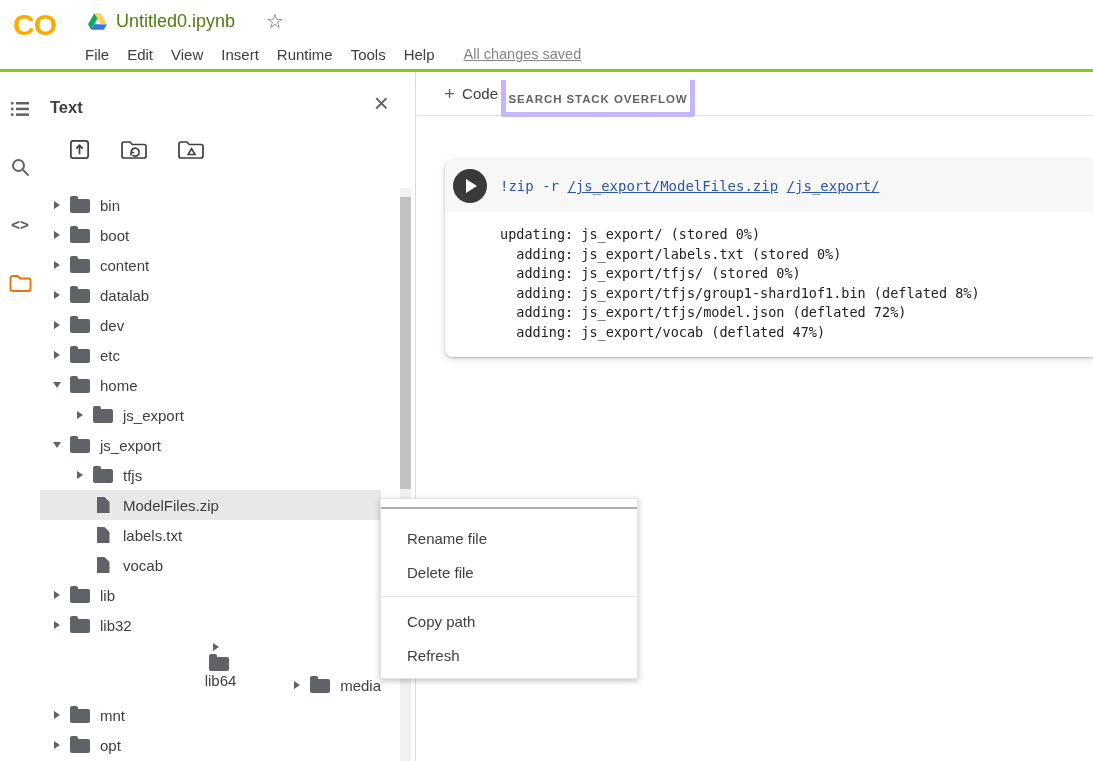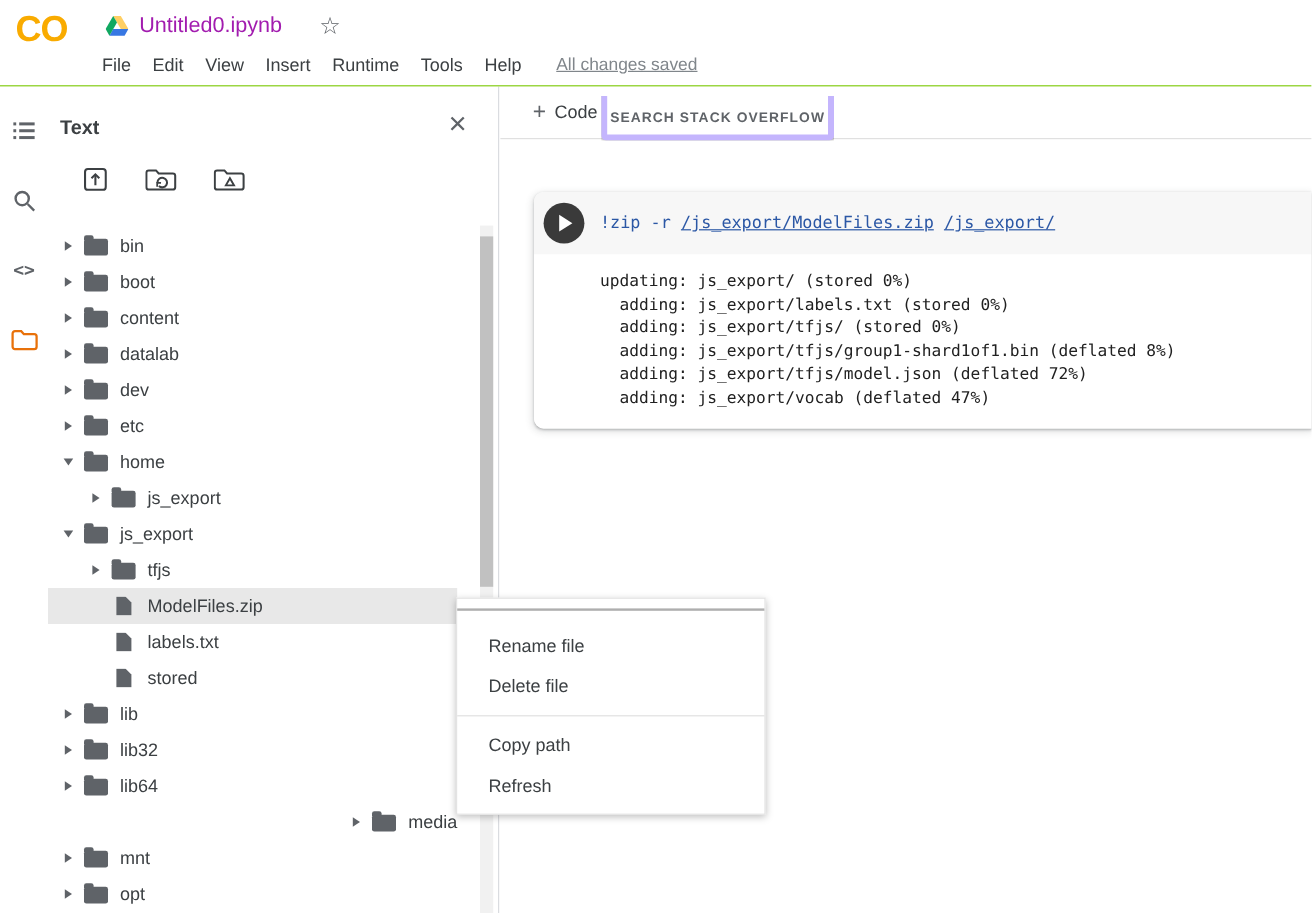--- a/index.html
+++ b/index.html
@@ -1,24 +1,24 @@
 <!DOCTYPE html>
 <html><head>
 <meta charset="utf-8">
 <style>
   * { margin:0; padding:0; box-sizing:border-box; }
   html,body { width:1093px; height:761px; overflow:hidden; }
   body { font-family:"Liberation Sans", sans-serif; background:#fff; color:#3c4043; position:relative; }
 
   
-  .header { position:absolute; top:0; left:0; width:1093px; height:72px; background:#fff; border-bottom:1px solid #84cc16; z-index:3; }
+  .header { position:absolute; top:0; left:0; width:1093px; height:72px; background:#fff; border-bottom:3px solid #84cc16; z-index:3; }
   .logo { position:absolute; left:13px; top:8px; font-size:30px; font-weight:800; color:#f9ab00; letter-spacing:-1px; cursor:pointer; }
   .title-row { position:absolute; left:88px; top:7px; height:28px; display:flex; align-items:center; gap:9px; }
   .drive-ic { display:inline-flex; }
-  .nb-title { font-size:18px; color:#a21caf; cursor:text; }
+  .nb-title { font-size:18px; color:#4d7c0f; cursor:text; }
   .star { font-size:20px; color:#5f6368; margin-left:22px; cursor:pointer; }
   .menubar { position:absolute; left:76px; top:41px; height:26px; display:flex; align-items:center; }
   .menu-items { display:flex; align-items:center; }
   .menu-btn { padding:3px 9px; font-size:15px; color:#3c4043; cursor:pointer; }
   .save-status { margin-left:20px; font-size:14.5px; color:#80868b; text-decoration:underline; cursor:pointer; }
 
   
   .rail { position:absolute; top:72px; left:0; width:40px; bottom:0; background:#fff; padding-top:8px; z-index:1; }
   .rail-btn { width:40px; height:58px; display:flex; align-items:center; justify-content:center; cursor:pointer; }
   .code-glyph { font-family:"DejaVu Sans Mono", monospace; font-size:15px; font-weight:bold; color:#5f6368; }
@@ -260,41 +260,41 @@
         <span class="icon-slot">
           <span class="file-ic"></span>
         </span>
         <span class="tree-label">labels.txt</span>
       </div>
       <div class="tree-row" style="padding-left: 33px;">
         <span class="arrow-box"></span>
         <span class="icon-slot">
           <span class="file-ic"></span>
         </span>
-        <span class="tree-label">stored</span>
+        <span class="tree-label">vocab</span>
       </div>
       <div class="tree-row" style="padding-left: 10px;">
         <span class="arrow-box">
           <span class="tri-right"></span>
         </span>
         <span class="icon-slot">
           <span class="folder-ic"></span>
         </span>
         <span class="tree-label">lib</span>
       </div>
       <div class="tree-row" style="padding-left: 10px;">
         <span class="arrow-box">
           <span class="tri-right"></span>
         </span>
         <span class="icon-slot">
           <span class="folder-ic"></span>
         </span>
         <span class="tree-label">lib32</span>
       </div>
-      <div class="tree-row" style="padding-left: 10px;">
+      <div class="tree-row" style="padding-left: 10px; flex-direction: column;">
         <span class="arrow-box">
           <span class="tri-right"></span>
         </span>
         <span class="icon-slot">
           <span class="folder-ic"></span>
         </span>
         <span class="tree-label">lib64</span>
       </div>
       <div class="tree-row" style="padding-left: 10px; justify-content: flex-end;">
         <span class="arrow-box">

